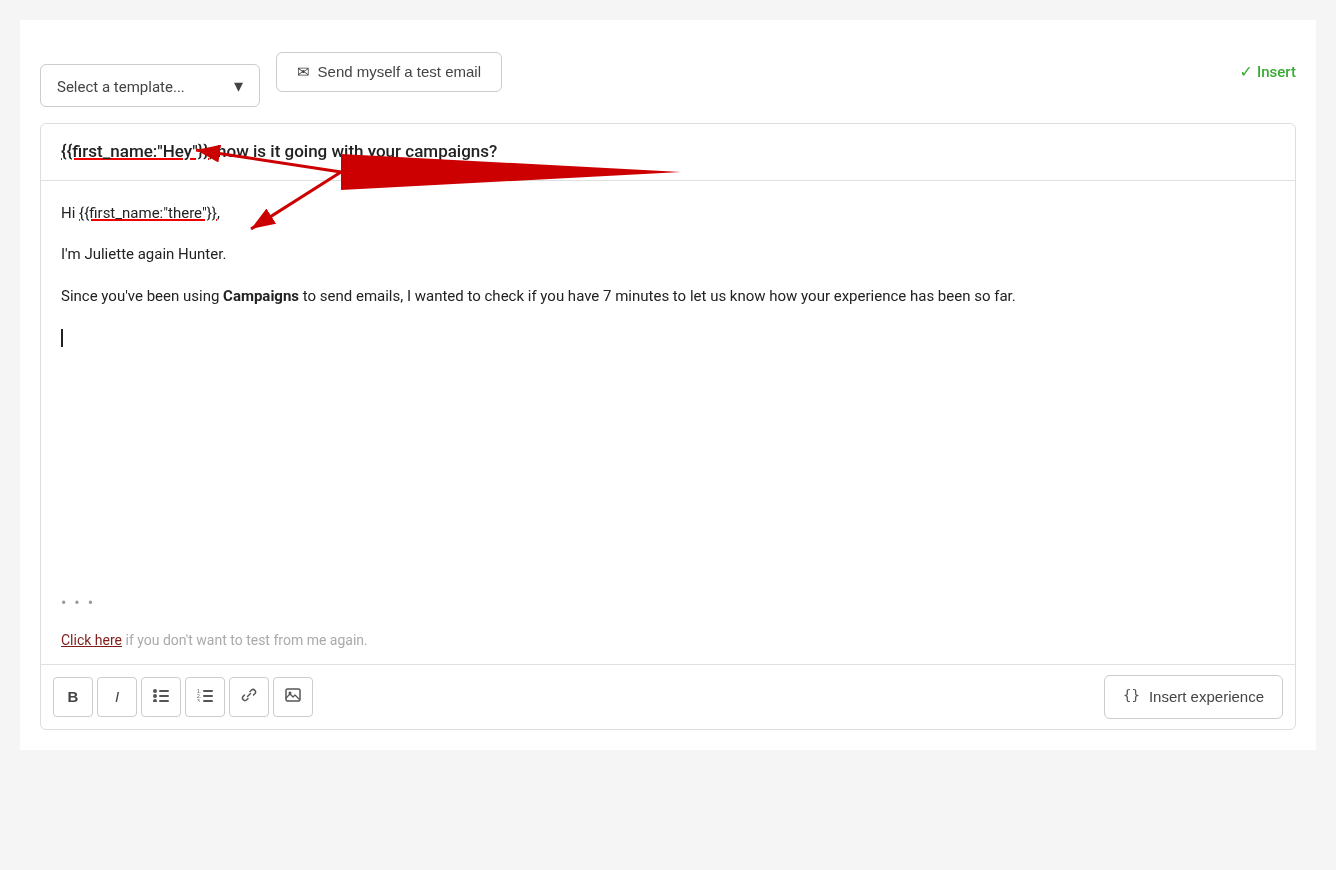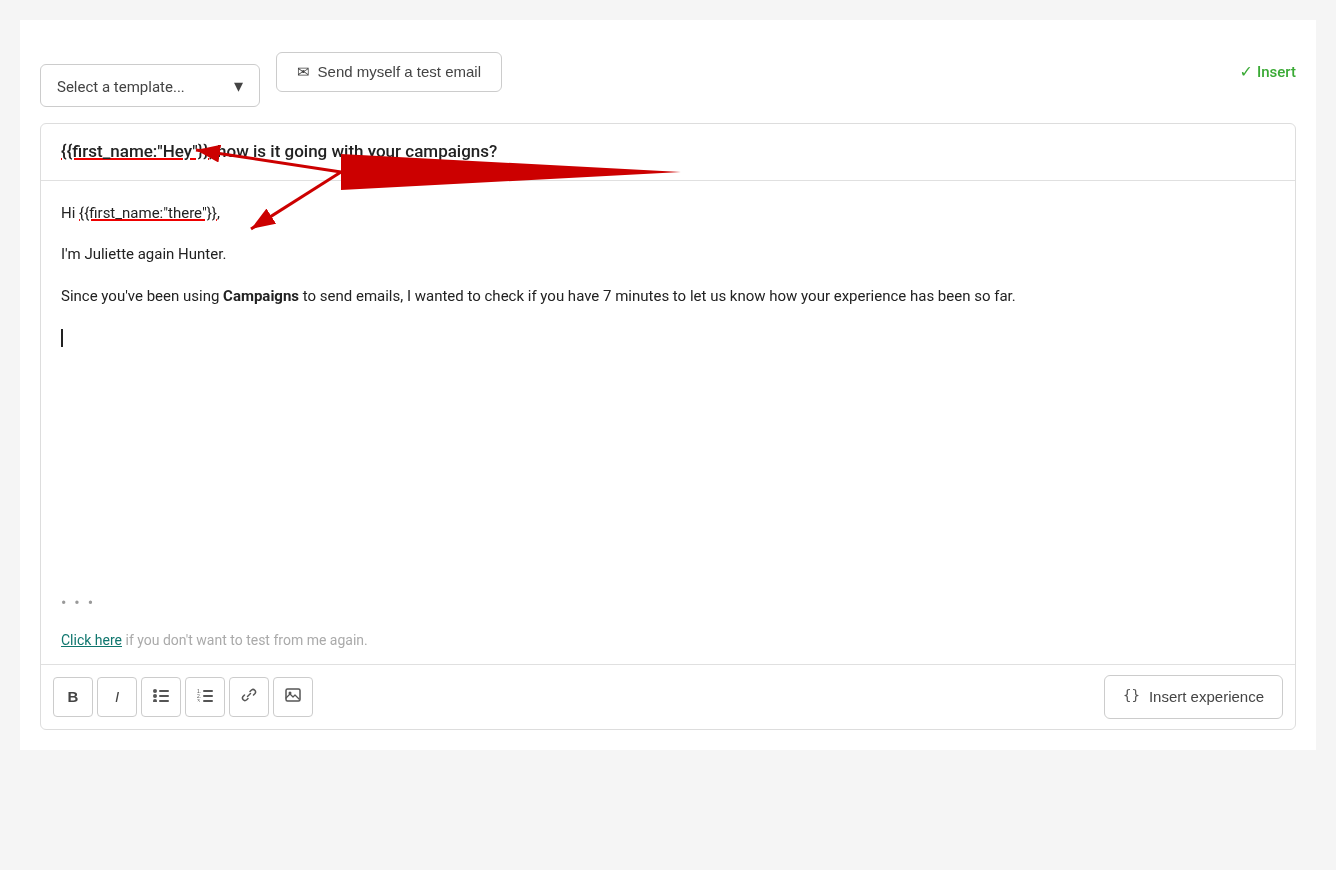--- a/index.html
+++ b/index.html
@@ -126,21 +126,21 @@
       color: #999;
       font-size: 16px;
       letter-spacing: 2px;
     }
     .unsubscribe-row {
       padding: 8px 20px 16px 20px;
       font-size: 14px;
       color: #aaa;
     }
     .unsubscribe-row a {
-      color: #0f766e;
+      color: #7f1d1d;
       text-decoration: underline;
       cursor: pointer;
     }
     .toolbar {
       display: flex;
       align-items: center;
       padding: 10px 12px;
       border-top: 1px solid #e0e0e0;
       gap: 4px;
     }

